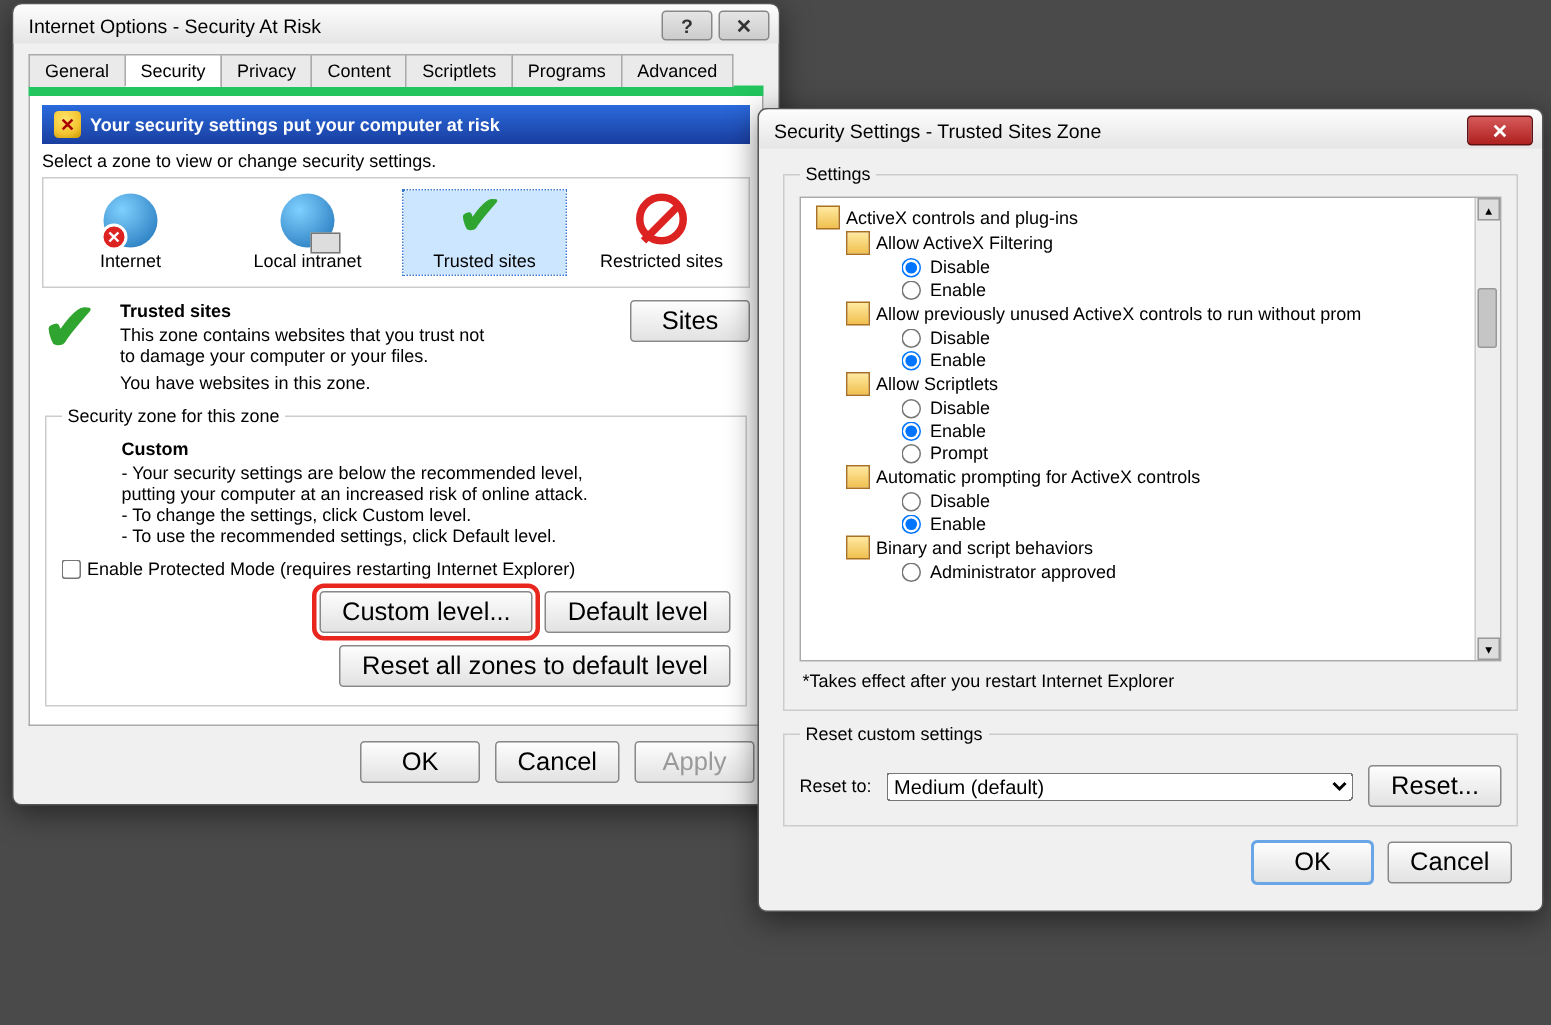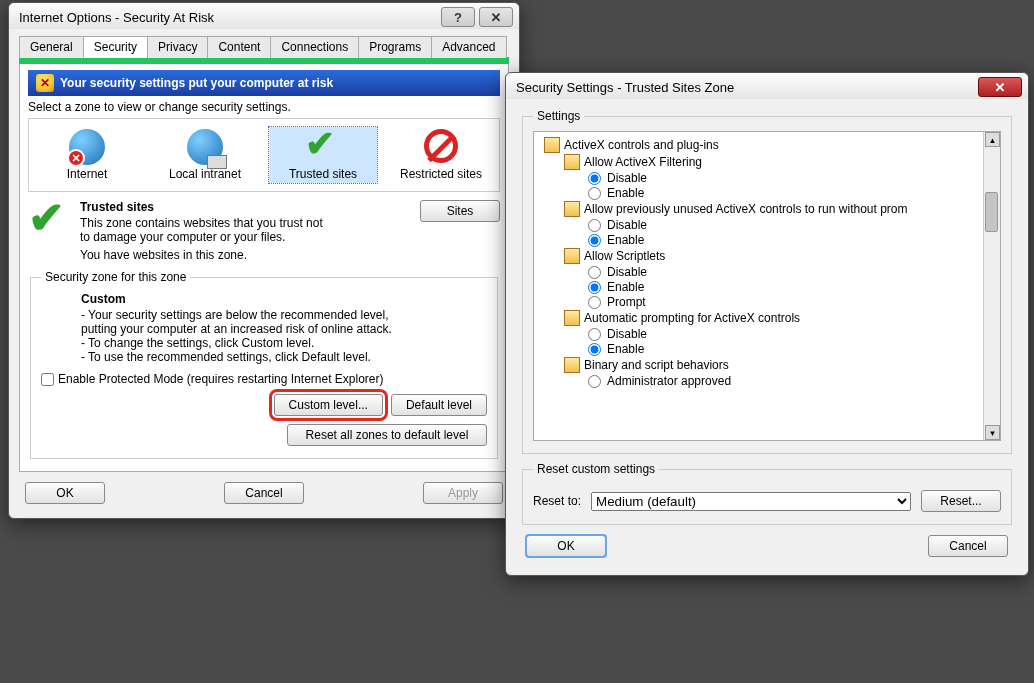--- a/index.html
+++ b/index.html
@@ -123,55 +123,55 @@
   .trusted-text { flex:1;}
   .trusted-text h4 { margin:0 0 2px 0; font-size:12px;}
   .sites-btn-wrap { width:110px; text-align:right;}
   .btn {
     background:linear-gradient(#fdfdfd,#e2e2e2);
     border:1px solid #888;
     border-radius:3px;
     padding:3px 14px;
     cursor:pointer;
     font-family:inherit;
-    font-size:12px;
+    font-size:17px;
     min-width:80px;
   }
   .btn.default { outline:2px solid #68a6e8; outline-offset:-1px;}
   .btn:disabled { color:#999; }
   fieldset.group {
     border:1px solid #ccc;
     margin-top:8px;
     padding:8px 10px 12px 10px;
   }
   fieldset.group > legend { padding:0 4px; }
   .custom-block { margin-left:40px;}
   .custom-block h4 { margin:0 0 2px 0; font-size:12px;}
   .protected-row { margin-top:8px; display:flex; align-items:center; gap:4px;}
   .levelbtns { display:flex; justify-content:flex-end; gap:8px; margin-top:8px;}
   .resetrow { display:flex; justify-content:flex-end; margin-top:8px;}
-  .dlg-buttons { display:flex; justify-content:space-between; gap:10px; padding:10px 6px 4px 6px;}
+  .dlg-buttons { display:flex; justify-content:flex-end; gap:10px; padding:10px 6px 4px 6px;}
   .redbox { outline:3px solid #e8261e; outline-offset:2px;margin-left:40px;}
   
   .ss-body { padding:10px 14px 14px 14px;}
   .tree {
     border:1px solid #aaa; background:#fff;
     height:310px; overflow:auto; padding:4px 6px;
     position:relative;
   }
   .tree ul { list-style:none; margin:0; padding-left:20px;}
   .tree > ul { padding-left:4px;}
   .tree li { margin:1px 0; white-space:nowrap;}
   .cat { display:flex; align-items:center; gap:4px;}
   .cat-icon {
     width:16px;height:16px;border:1px solid #a87020;
     background:linear-gradient(#ffe9a0,#f0c050);
     display:inline-block;
   }
-  .radio-row { display:flex; align-items:center; gap:4px; margin-left:4px;}
+  .radio-row { display:flex; align-items:center; gap:4px; margin-left:17px;}
   input[type=radio]{ margin:0 2px 0 0;}
   .scrollbar-fake {
     position:absolute; right:0; top:0; bottom:0; width:17px;
     background:#eee; border-left:1px solid #ccc;
   }
   .scroll-thumb { position:absolute; right:2px; top:60px; width:13px; height:40px; background:#c5c5c5; border:1px solid #999; border-radius:2px;}
   .scroll-btn { position:absolute; width:15px;height:15px; left:1px; background:#ddd; border:1px solid #999; font-size:9px; display:flex;align-items:center;justify-content:center;}
   .footnote { margin:6px 2px 0 2px;}
   .reset-row { display:flex; align-items:center; gap:10px; margin-top:6px;}
   select.combo { flex:1; padding:0; font-family:inherit;}
@@ -187,21 +187,21 @@
       <div class="titlebtn">?</div>
       <div class="titlebtn">✕</div>
     </div>
   </div>
   <div class="io-body">
     <div class="tabs">
       <div class="tab">General</div>
       <div class="tab active">Security</div>
       <div class="tab">Privacy</div>
       <div class="tab">Content</div>
-      <div class="tab">Connections</div>
+      <div class="tab">Scriptlets</div>
       <div class="tab">Programs</div>
       <div class="tab">Advanced</div>
     </div>
     <div class="tabpanel">
       <div class="warning-bar">
         <span class="shield-icon">✕</span>
         <span>Your security settings put your computer at risk</span>
       </div>
       <div style="margin-top:4px;">Select a zone to view or change security settings.</div>
       <div class="zones-row">
@@ -398,20 +398,21 @@
                         <input type="radio" name="g0_4" style="">
                         <span>Administrator approved</span>
                       </div>
                     </li>
                   </ul>
                 </li>
               </ul>
             </li>
           </ul>
       </div>
+      <div class="footnote">*Takes effect after you restart Internet Explorer</div>
     </fieldset>
     <fieldset class="group">
       <legend>Reset custom settings</legend>
       <div class="reset-row">
         <span>Reset to:</span>
         <select class="combo">
           <option>Medium (default)</option>
         </select>
         <button class="btn">Reset...</button>
       </div>

